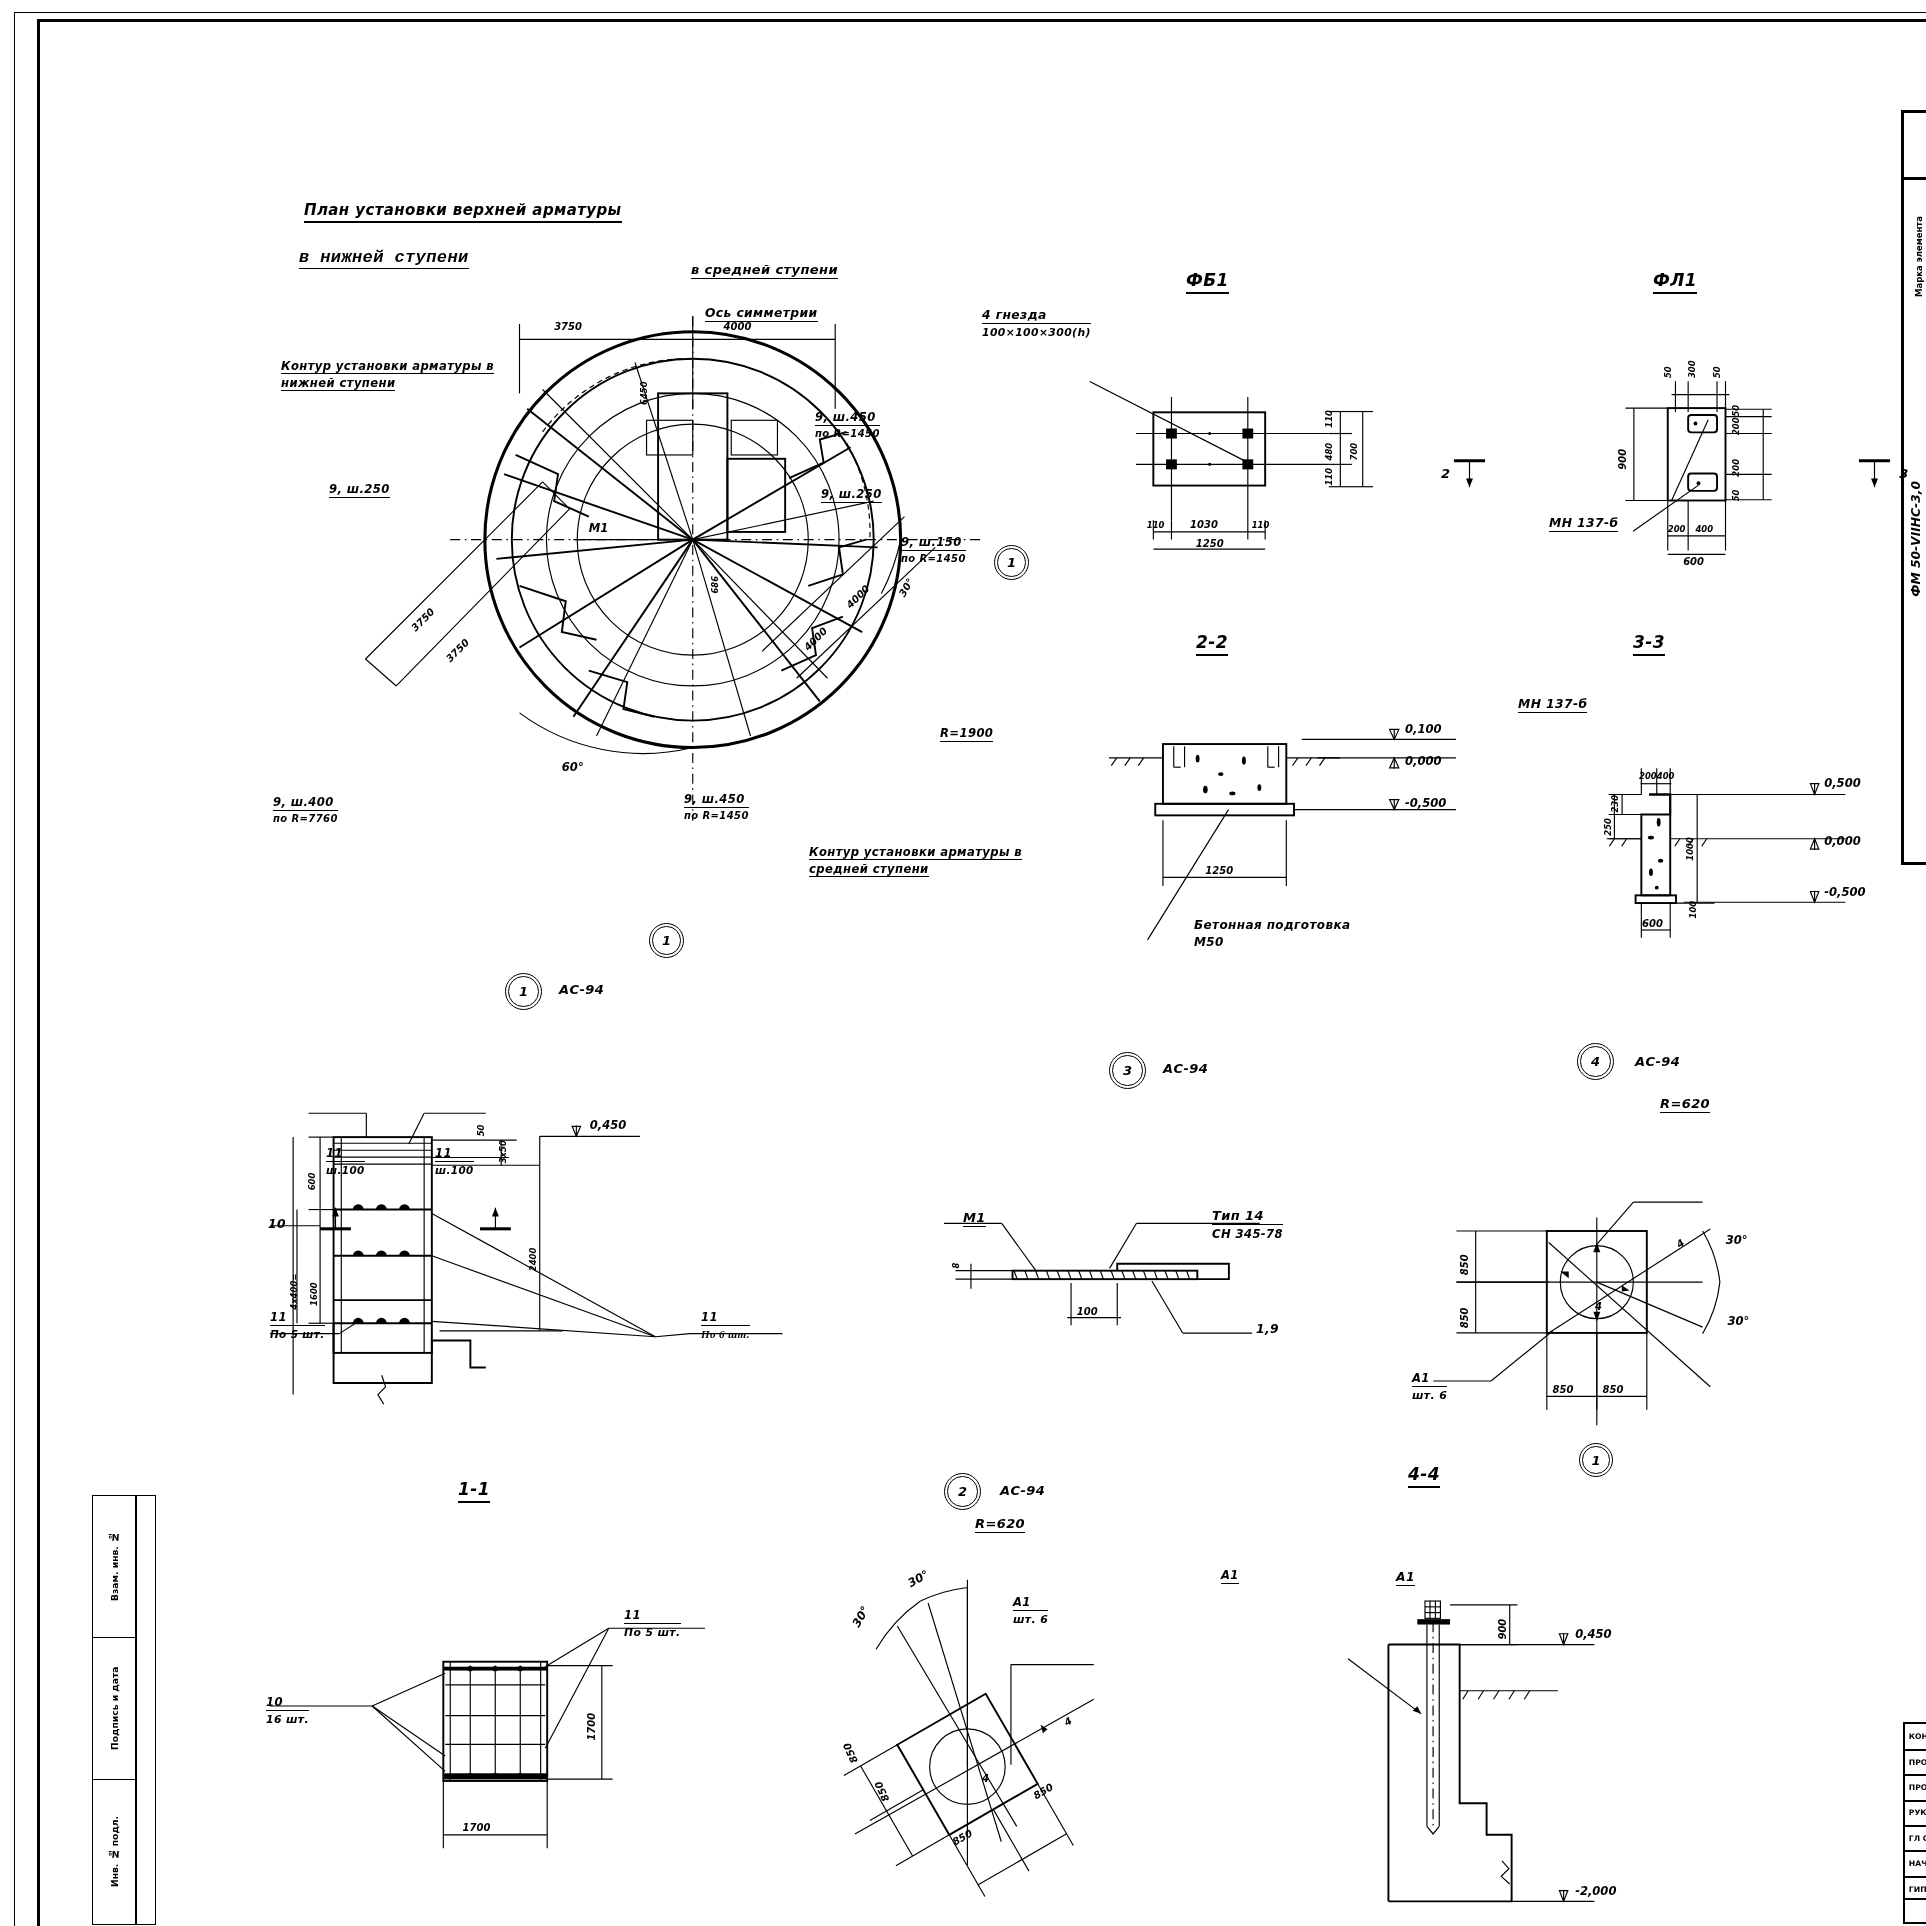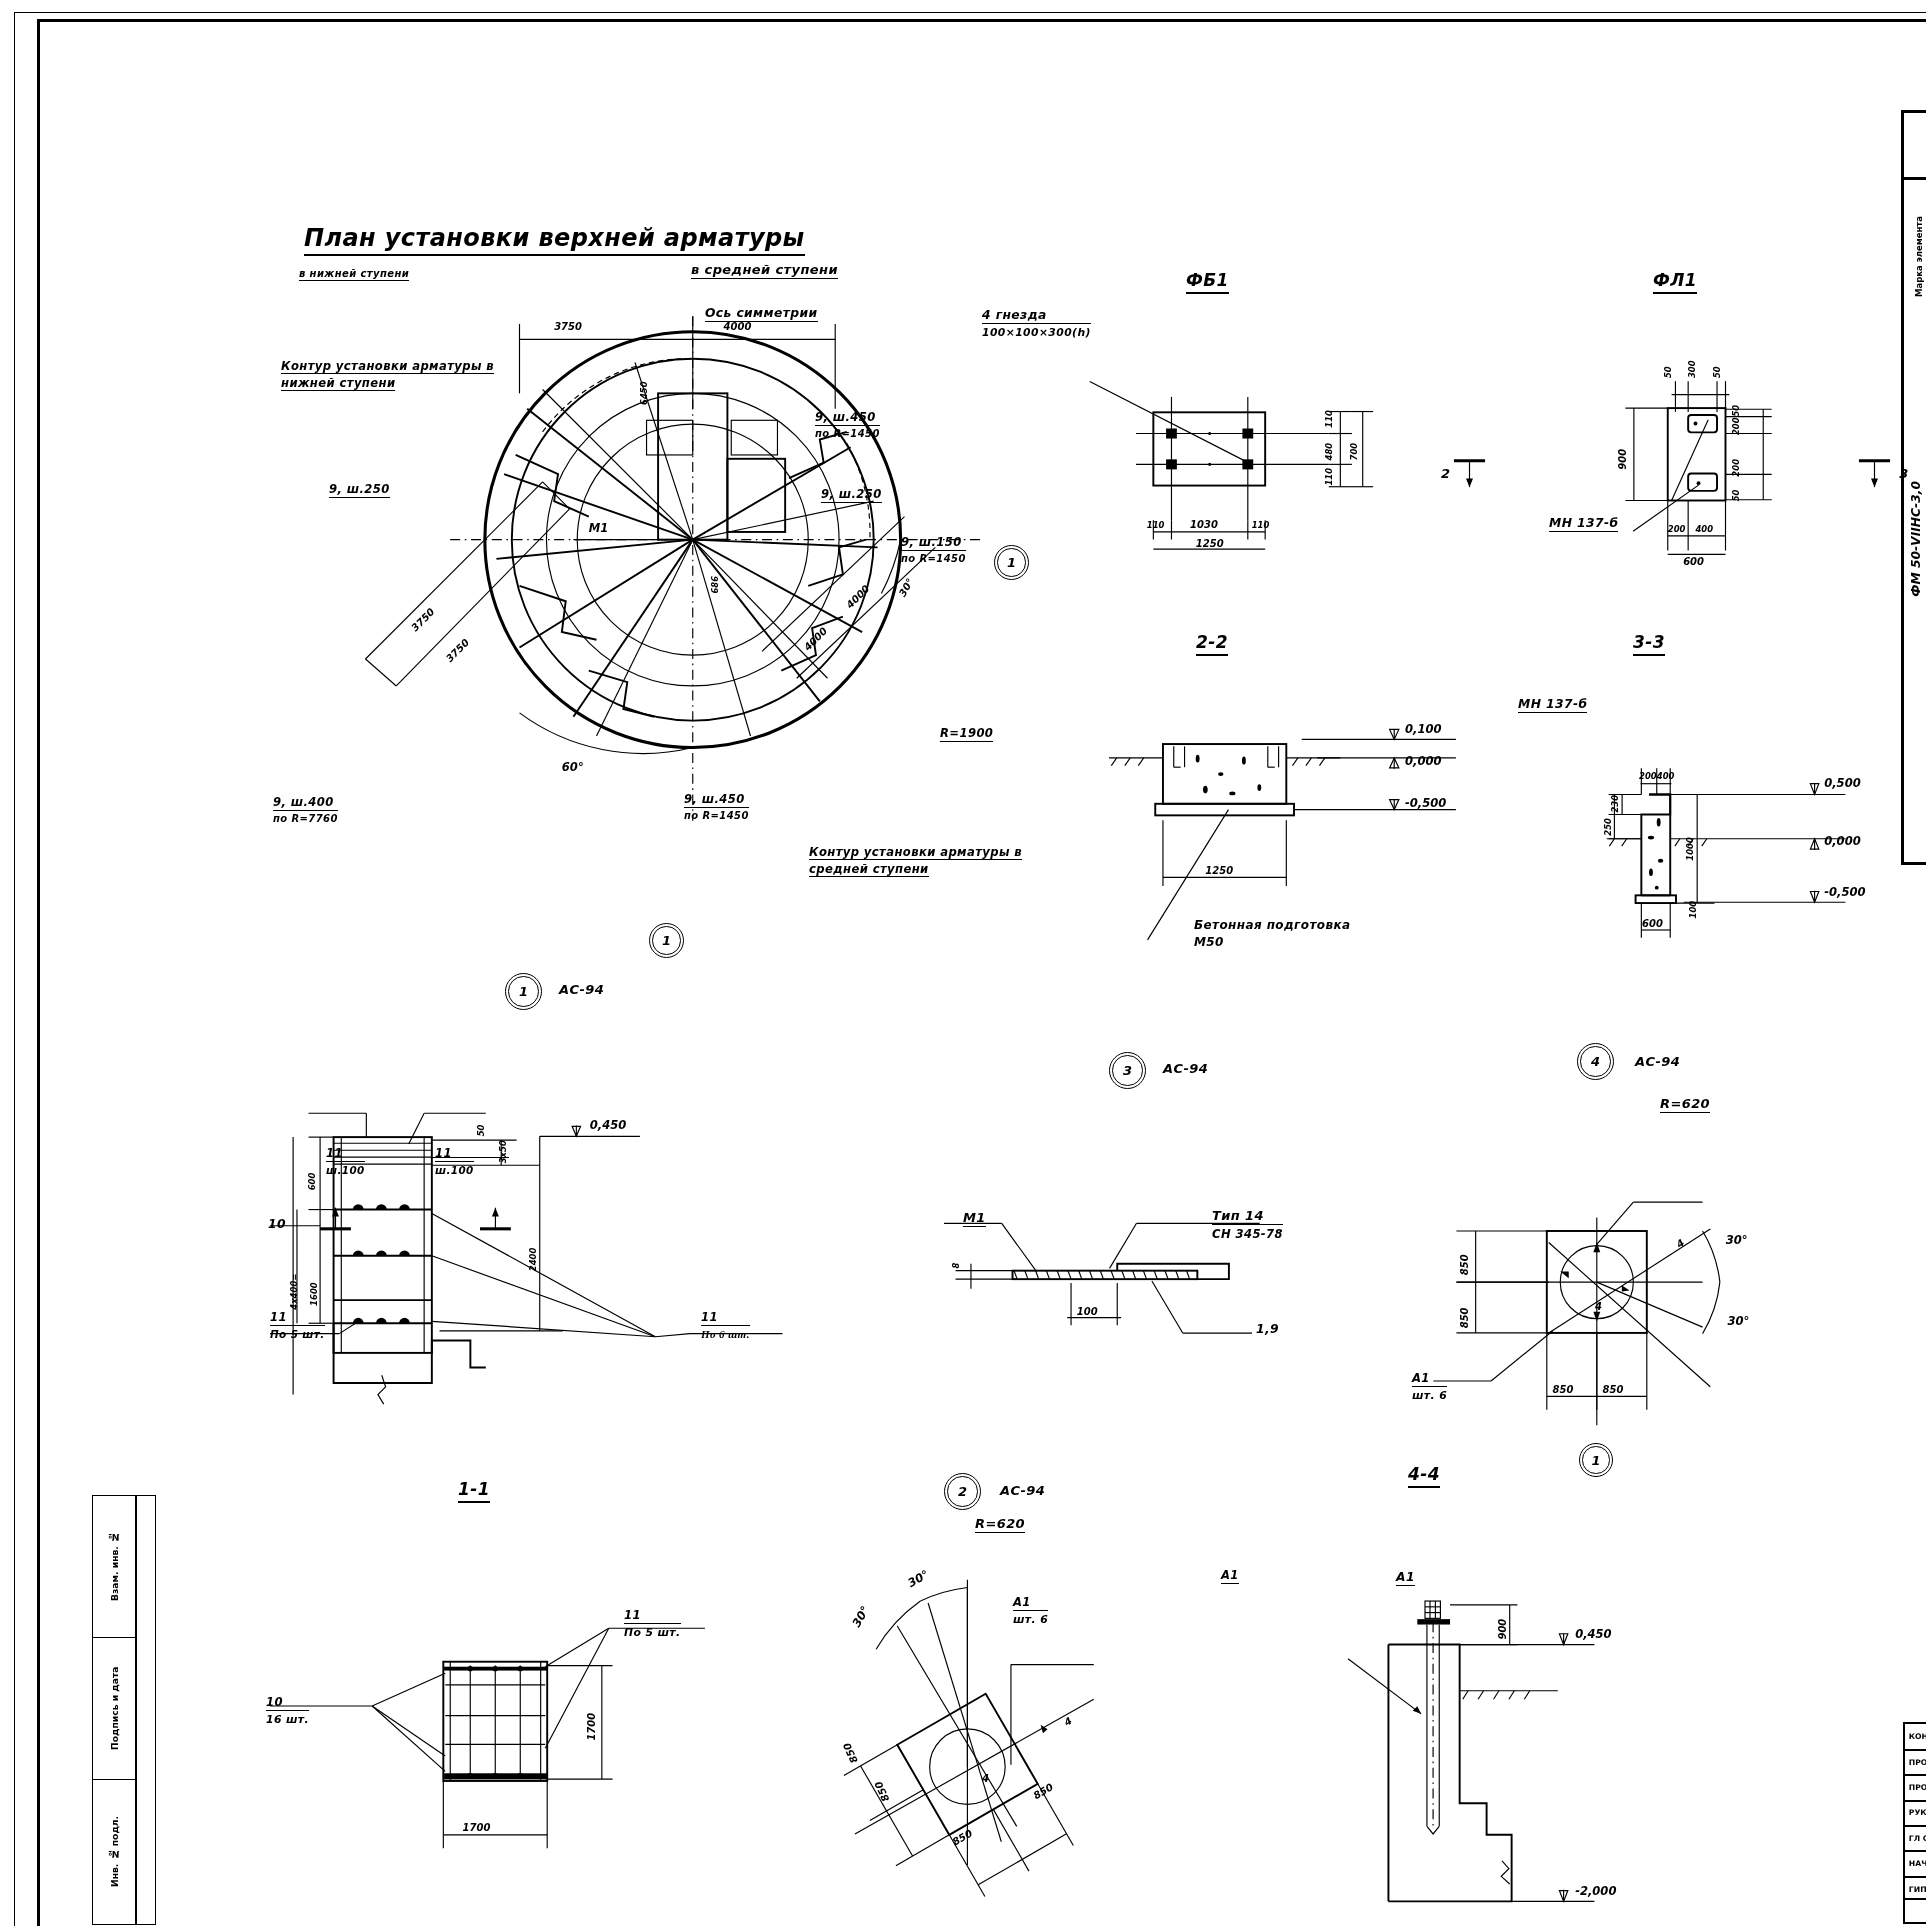--- a/index.html
+++ b/index.html
@@ -92,22 +92,22 @@
       <div class="lbl">
           <div class="vtxt">Инв. № подл.</div>
         </div>
     </div>
     <div class="divv"></div>
     <div class="side" style="top:284px;">
       <div class="vtxt" style="font-style:italic;font-size:10px;">к №272050</div>
     </div>
   </div>
 
-  <div class="abs hand ul" style="left:304px;top:224px;font-size:24px;">План установки верхней арматуры</div>
-  <div class="abs hand ul2" style="left:299px;top:268px;font-size:10px;">в нижней ступени</div>
+  <div class="abs hand ul" style="left:304px;top:201px;font-size:15px;">План установки верхней арматуры</div>
+  <div class="abs hand ul2" style="left:299px;top:248px;font-size:17px;font-family:Liberation Mono, monospace;">в нижней ступени</div>
   <div class="abs hand ul2" style="left:691px;top:262px;font-size:13px;">в средней ступени</div>
 
   <svg class="abs" style="left:250px;top:293px;width:847px;height:655px;" viewBox="0 0 2200 1700">
 
     <circle cx="1150" cy="640" r="540" class="s3"></circle>
     <circle cx="1150" cy="640" r="470" class="s2"></circle>
     <circle cx="1150" cy="640" r="380" class="s1"></circle>
     <circle cx="1150" cy="640" r="300" class="s1"></circle>
 
     <line x1="1150" y1="60" x2="1150" y2="1370" class="sd"></line>

